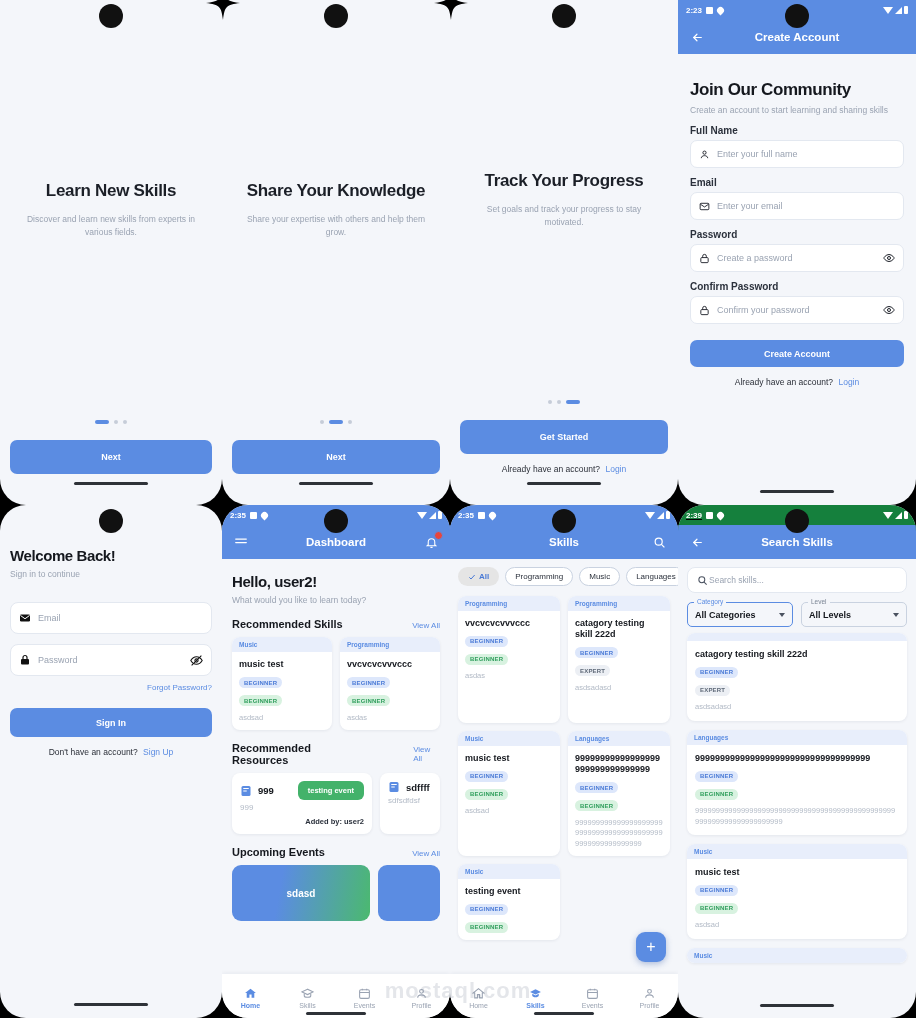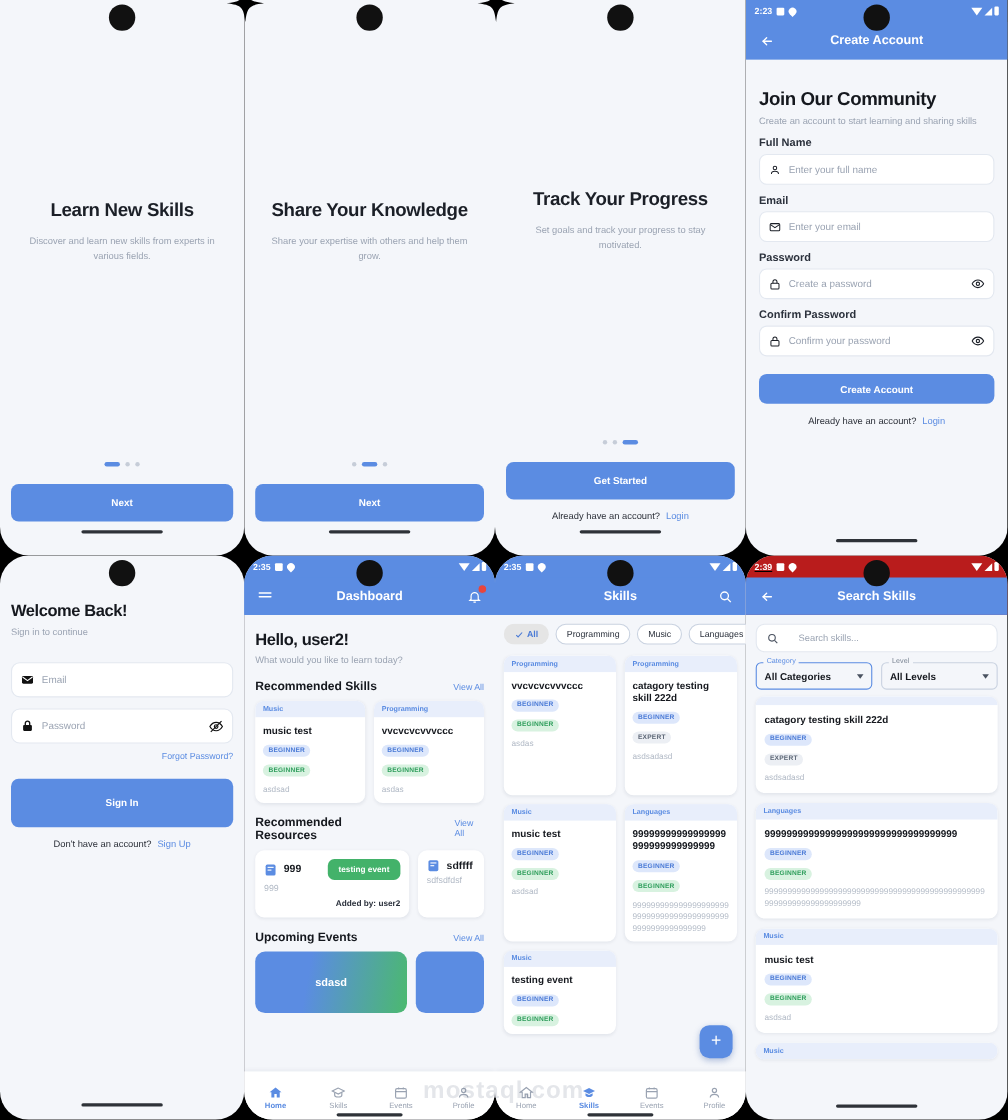--- a/index.html
+++ b/index.html
@@ -136,21 +136,21 @@
   .chips-row { display: flex; gap: 6px; padding: 8px 8px 4px; align-items: center; }
   .fchip { border: 1px solid #c9d2e0; border-radius: 11px; padding: 4px 9px; font-size: 8px; color: #2b313c; background: #fff; white-space: nowrap; }
   .fchip.sel { border-color: transparent; background: #e5e5e5; color: #4a7ad6; font-weight: bold; display: flex; align-items: center; gap: 3px; }
   .grid2 { display: grid; grid-template-columns: 1fr 1fr; gap: 8px; padding: 6px 8px 0; }
   .fab {
     position: absolute; right: 12px; bottom: 56px; width: 30px; height: 30px;
     border-radius: 9px; background: #5b8ce2; color: #fff; font-size: 16px;
     display: flex; align-items: center; justify-content: center; z-index: 5;
     box-shadow: 0 2px 6px rgba(40,80,160,.35);
   }
-  .search-field { background: #fff; border: 1px solid #e3e8f0; border-radius: 8px; height: 26px; display: flex; align-items: center; gap: 18px; padding: 0 9px; margin: 8px 9px 0; }
+  .search-field { background: #fff; border: 1px solid #e3e8f0; border-radius: 8px; height: 26px; display: flex; align-items: center; gap: 1px; padding: 0 9px; margin: 8px 9px 0; }
   .search-field .ph { font-size: 8.5px; color: #9aa3b2; }
   .sel-row { display: flex; gap: 8px; padding: 9px 9px 0; }
   .selbox { position: relative; flex: 1; border: 1px solid #c9d2e0; border-radius: 5px; height: 25px; display: flex; align-items: center; padding: 0 7px; background: #f4f6fa; }
   .selbox.focus { border-color: #5b8ce2; }
   .sel-legend { position: absolute; top: -5px; left: 6px; background: #f4f6fa; padding: 0 3px; font-size: 6.5px; color: #7b8594; }
   .selbox.focus .sel-legend { color: #5b8ce2; }
   .sel-val { font-size: 9px; font-weight: bold; color: #15181e; }
   .caret { margin-left: auto; width: 0; height: 0; border-left: 3.5px solid transparent; border-right: 3.5px solid transparent; border-top: 4px solid #4a5260; }
   .list-card { margin: 0 9px 9px; background: #fff; border-radius: 8px; overflow: hidden; box-shadow: 0 1px 3px rgba(20,30,60,.07); }
   .stack { padding-top: 6px; }
@@ -334,21 +334,21 @@
         <span class="eye">
           <svg width="13" height="13" viewBox="0 0 24 24" fill="none" stroke="#111" stroke-width="2">
               <path d="M1.5 12S5.5 5 12 5s10.5 7 10.5 7-4 7-10.5 7S1.5 12 1.5 12z"></path>
               <circle cx="12" cy="12" r="3"></circle>
               <line x1="3" y1="21" x2="21" y2="3"></line>
             </svg>
         </span>
       </div>
       <div class="link-right">Forgot Password?</div>
       <div style="height:16px"></div>
-      <div class="btn-primary" style="margin:0;height:44px;">Sign In</div>
+      <div class="btn-primary" style="margin:0;height:29px;">Sign In</div>
       <div class="alt-line" style="">
         <span>Don't have an account?</span>
         <a href="#">Sign Up</a>
       </div>
     </div>
     <div class="homebar" style="position:absolute;bottom:6px;left:50%;transform:translateX(-50%);"></div>
   </div>
 
   <div class="phone">
     <div class="notch"></div>
@@ -595,21 +595,21 @@
             <path d="M5 20c0-3.5 3.2-5.5 7-5.5s7 2 7 5.5"></path>
           </svg>
         <span class="bnav-label">Profile</span>
       </div>
       <div class="bhome" style="position:absolute;bottom:3px;left:50%;transform:translateX(-50%);"></div>
     </div>
   </div>
 
   <div class="phone">
     <div class="notch"></div>
-    <div style="background:#b91c1c;text-decoration:underline;">
+    <div style="background:#15803d;text-decoration:underline;">
       <div class="statusbar">
         <span>2:39</span>
         <span class="sb-ico sq"></span>
         <span class="sb-ico pin"></span>
         <span class="sb-right">
           <span class="sb-wifi"></span>
           <span class="sb-sig"></span>
           <span class="sb-bat"></span>
         </span>
       </div>

